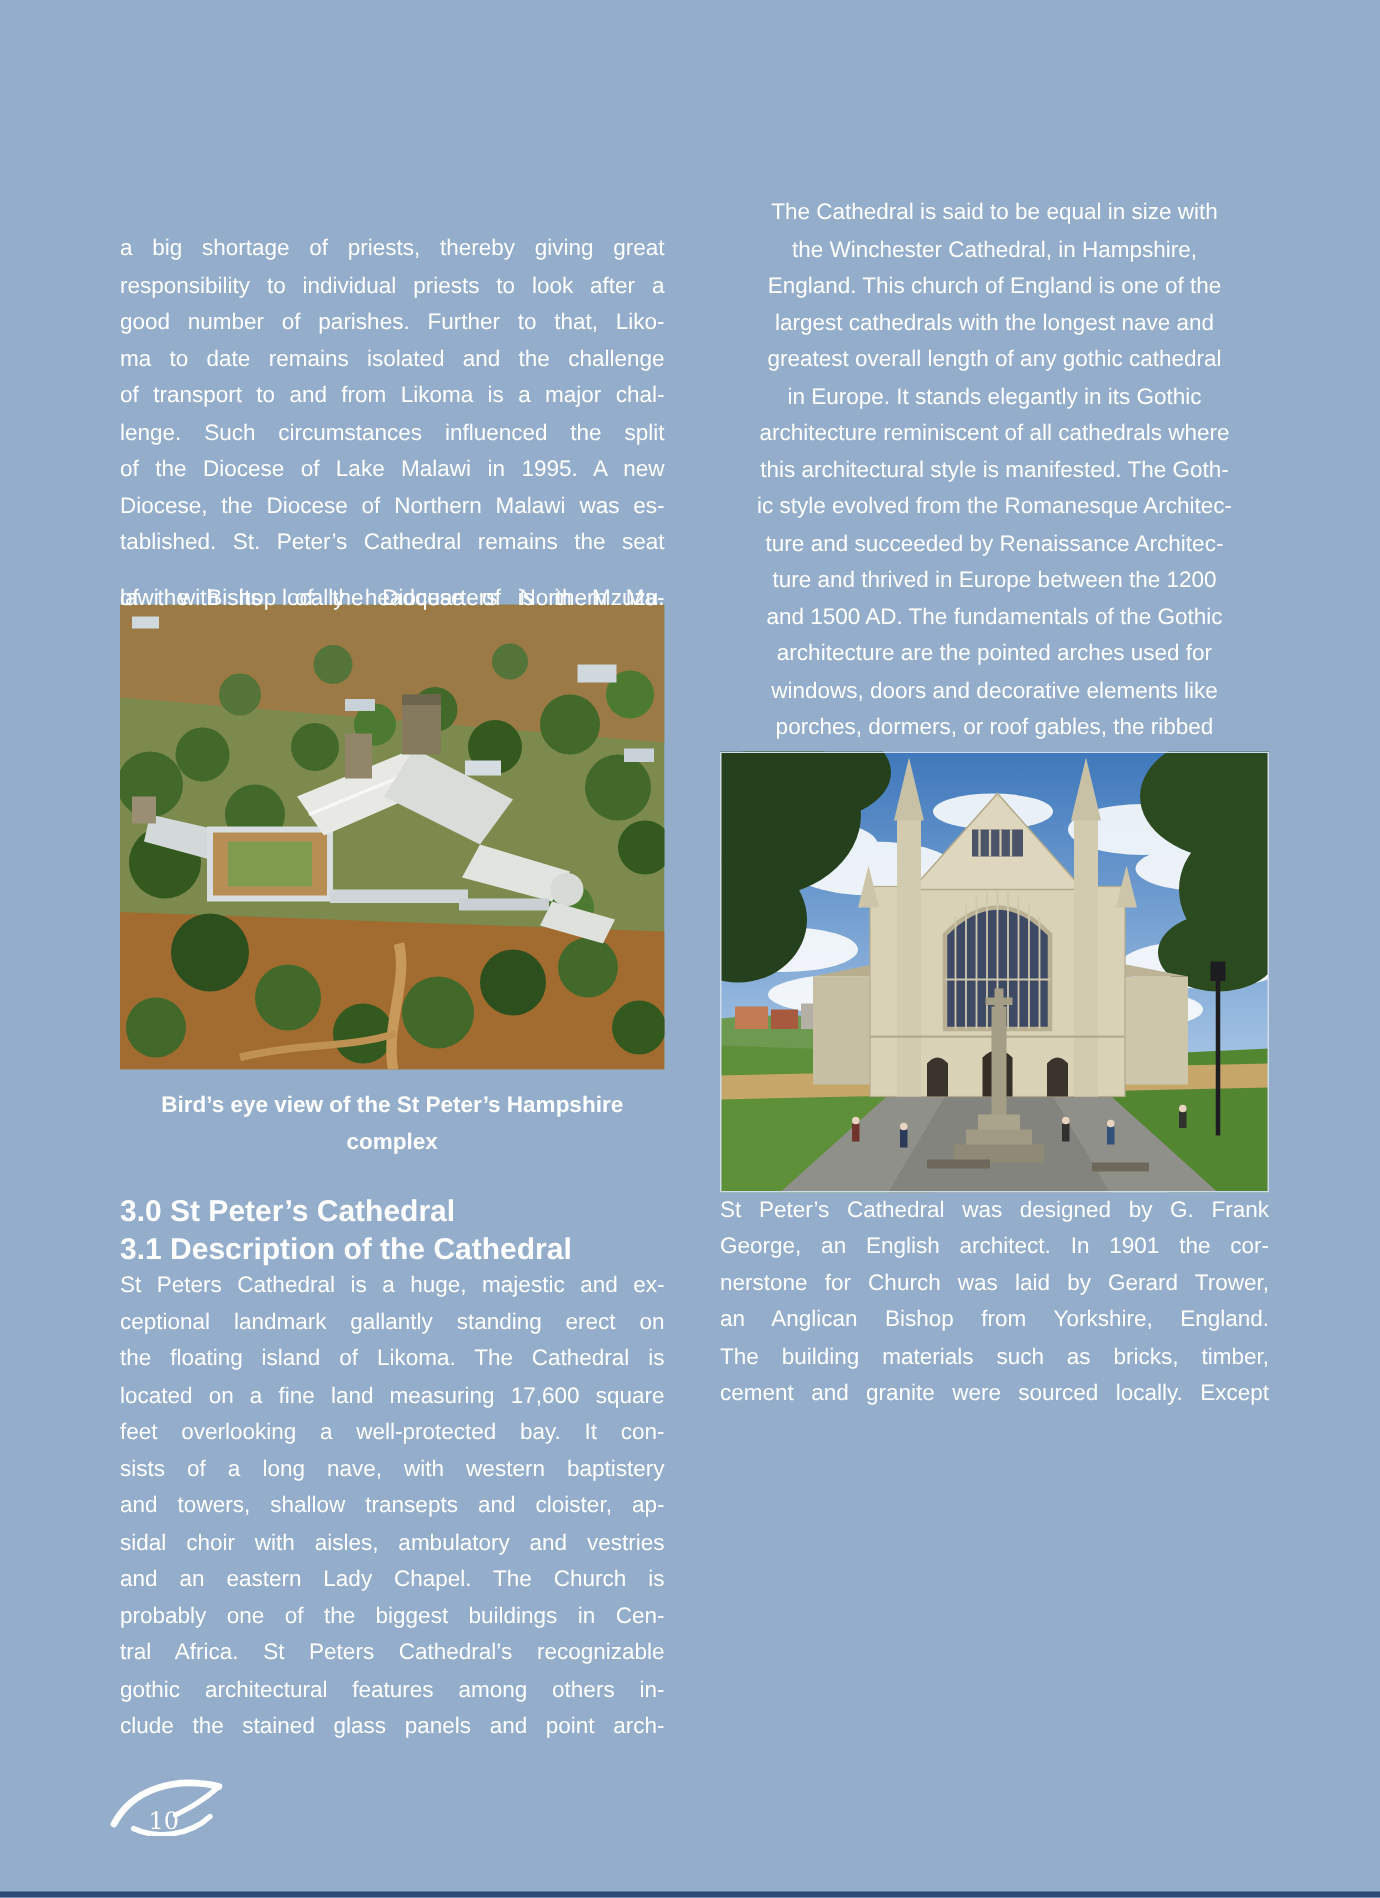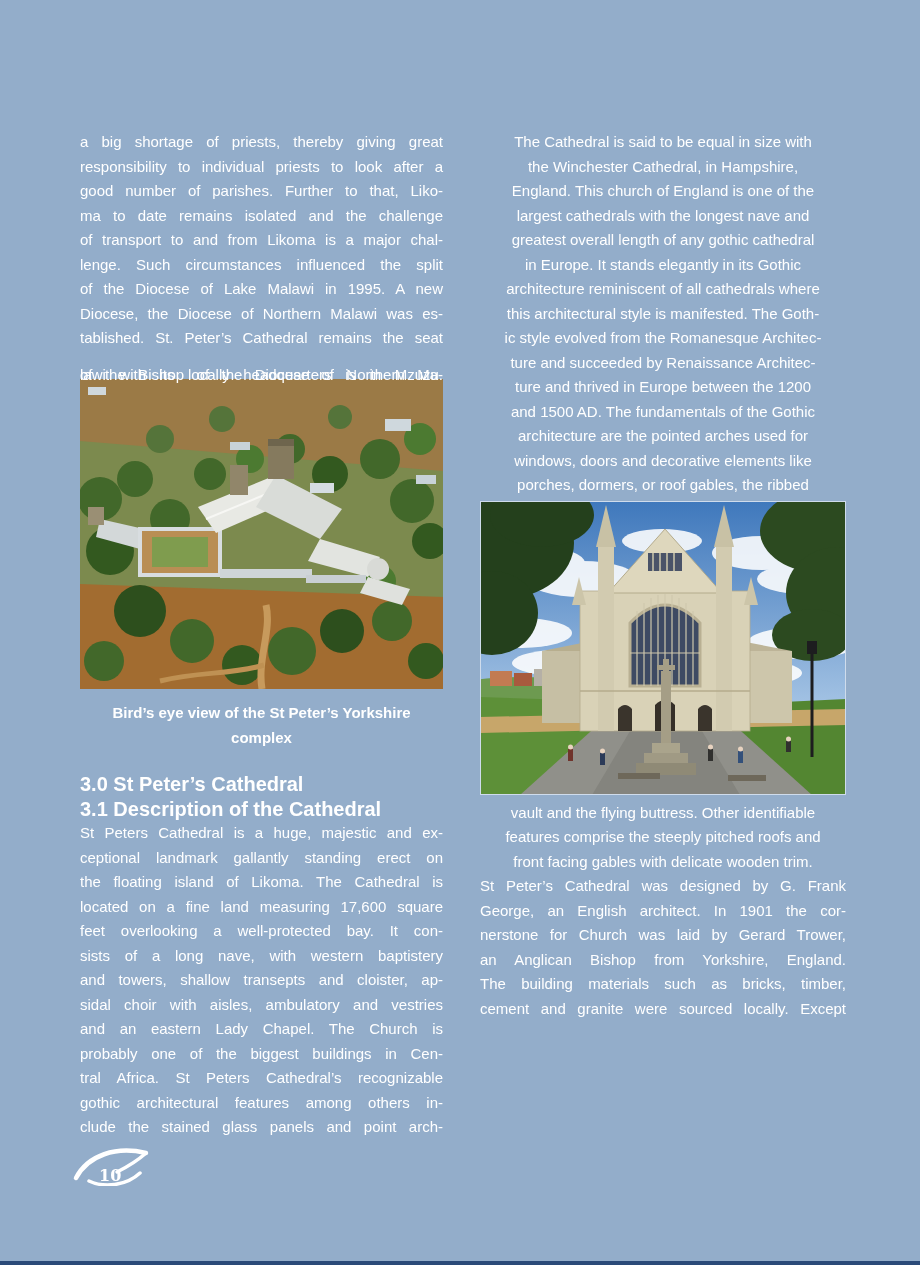--- a/index.html
+++ b/index.html
@@ -5,21 +5,21 @@
   * { margin:0; padding:0; box-sizing:border-box; }
   html,body { width:920px; height:1265px; }
   body {
     position:relative;
     background:#93adca;
     font-family:"Liberation Sans", sans-serif;
     color:#ffffff;
     overflow:hidden;
   }
   .column { position:absolute; top:130px; }
-  .col-left  { left:80px;  width:363px; }
+  .col-left  { left:80px;  width:363px;margin-top:24px; }
   .col-right { left:480px; width:366px; }
 
   .para {
     font-size:15px;
     line-height:24.5px;
     white-space:pre-line;
   }
   .just { text-align:justify; text-align-last:justify; }
   .ragged { text-align:center; }
 
@@ -42,21 +42,21 @@
 
   .photo { display:block; }
   .photo svg { display:block; }
   .lc-photo { margin-top:4px; width:363px; height:310px; }
   .lc-caption { margin-top:12px; }
   .lc-headings { margin-top:22px; }
   .rc-photo { margin-top:3px; width:366px; height:294px; }
   .rc-caption { margin-top:10px; }
   .rc-para3 { margin-top:6px; }
 
-  .footer-logo { position:absolute; left:72px; top:1140px; width:80px; height:46px;font-weight:bold; }
+  .footer-logo { position:absolute; left:72px; top:1178px; width:80px; height:46px; }
   .bottom-strip { position:absolute; left:0; bottom:0; width:100%; height:4px; }
 </style>
 </head>
 <body style="background: rgb(147, 173, 202); color: rgb(255, 255, 255);">
 
 <div class="column col-left">
 
   <div class="para just">a big shortage of priests, thereby giving great
 responsibility to individual priests to look after a
 good number of parishes. Further to that, Liko-
@@ -126,21 +126,21 @@
         <polygon points="288,198 330,210 322,226 280,214" fill="#dfe1dd"></polygon>
         <rect x="188" y="60" width="26" height="40" fill="#857a5e"></rect>
         <rect x="188" y="60" width="26" height="7" fill="#6e654d"></rect>
         <rect x="150" y="86" width="18" height="30" fill="#91866a"></rect>
         <rect x="140" y="190" width="92" height="9" fill="#cfd5d8"></rect>
         <rect x="226" y="196" width="60" height="8" fill="#c9cfd3"></rect>
       </g>
     </svg>
   </div>
 
-  <div class="caption lc-caption">Bird’s eye view of the St Peter’s Yorkshire
+  <div class="caption lc-caption">Bird’s eye view of the St Peter’s Hampshire
 complex</div>
 
   <div class="headings lc-headings">3.0 St Peter’s Cathedral
 3.1 Description of the Cathedral</div>
 
   <div class="para just">St Peters Cathedral is a huge, majestic and ex-
 ceptional landmark gallantly standing erect on
 the floating island of Likoma. The Cathedral is
 located on a fine land measuring 17,600 square
 feet overlooking a well-protected bay. It con-
@@ -275,23 +275,20 @@
           <circle cx="308.5" cy="238" r="2.5" fill="#e8d3c0"></circle>
       </g>
 
       <rect x="138" y="272" width="42" height="6" fill="#6e685a"></rect>
       <rect x="248" y="274" width="38" height="6" fill="#6e685a"></rect>
       <rect x="0.5" y="0.5" width="365" height="293" fill="none" stroke="#cfdcec" stroke-width="1"></rect>
     </svg>
   </div>
 
 
-  <div class="para ragged rc-para3">vault and the flying buttress. Other identifiable
-features comprise the steeply pitched roofs and
-front facing gables with delicate wooden trim.</div>
 
 
   <div class="para just">St Peter’s Cathedral was designed by G. Frank
 George, an English architect.  In 1901 the cor-
 nerstone for Church was laid by Gerard Trower,
 an Anglican Bishop from Yorkshire, England.
 The building materials such as bricks, timber,
 cement and granite were sourced locally. Except</div>
 </div>
 

